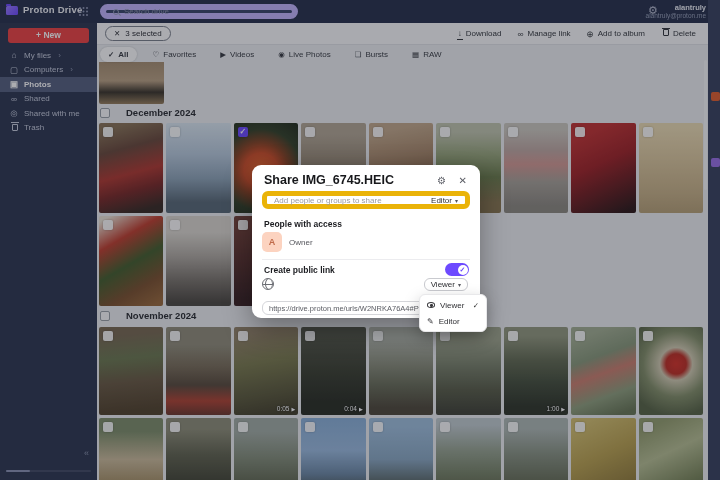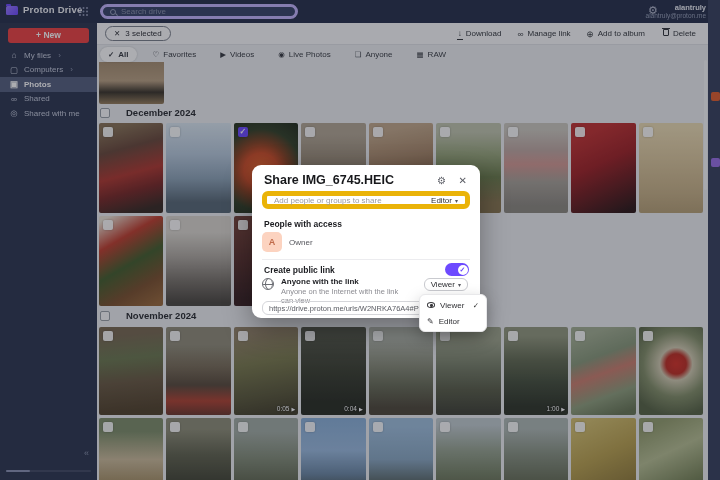--- a/index.html
+++ b/index.html
@@ -8,21 +8,21 @@
   #app { position:relative; width:720px; height:480px; overflow:hidden; background:#eef0f3; }
 
   
   .topbar { position:absolute; left:0; top:0; width:720px; height:23px; background:#28324e; z-index:10; }
   .logo-wrap { position:absolute; left:6px; top:4px; display:flex; align-items:center; gap:5px; }
   .folder { width:12px; height:9px; background:linear-gradient(135deg,#9a7cff,#6d4aff); border-radius:1.5px; position:relative; margin-top:2px; }
   .folder::before { content:""; position:absolute; top:-2px; left:0; width:5px; height:2px; background:#6d4aff; border-radius:1px 1px 0 0; }
   .appname { color:#f2f3f8; font-size:9.5px; font-weight:bold; letter-spacing:.2px; }
   .griddots { position:absolute; left:79px; top:7px; width:2px; height:2px; border-radius:50%; background:#8f97b4;
     box-shadow:3.5px 0 #8f97b4,7px 0 #8f97b4,0 3.5px #8f97b4,3.5px 3.5px #8f97b4,7px 3.5px #8f97b4,0 7px #8f97b4,3.5px 7px #8f97b4,7px 7px #8f97b4; }
-  .searchbar { position:absolute; left:100px; top:4px; width:198px; height:15px; background:#39456a; border:3px solid #c4b5fd; border-radius:8px; display:flex; align-items:center; gap:5px; padding:0 7px; }
+  .searchbar { position:absolute; left:100px; top:4px; width:198px; height:15px; background:#39456a; border:6px solid #c4b5fd; border-radius:8px; display:flex; align-items:center; gap:5px; padding:0 7px; }
   .mag { width:6px; height:6px; border:1px solid #97a0bc; border-radius:50%; position:relative; flex:0 0 auto; }
   .mag::after { content:""; position:absolute; width:3px; height:1px; background:#97a0bc; transform:rotate(45deg); right:-2.5px; bottom:-1px; }
   .searchbar input { background:transparent; border:none; outline:none; color:#aeb5cc; font-size:8px; width:150px; font-family:"Liberation Sans",sans-serif; }
   .searchbar input::placeholder { color:#8c94ae; }
   .tb-gear { position:absolute; left:648px; top:4px; color:#b8bdd0; font-size:11px; }
   .userblock { position:absolute; right:14px; top:3px; text-align:right; line-height:1.25; }
   .uname { color:#edeff6; font-size:7.5px; font-weight:bold; }
   .uemail { color:#98a0b8; font-size:6.5px; }
   .tb-avatar { position:absolute; left:711px; top:4px; width:14px; height:14px; border-radius:50%; background:#7a5ac0; color:#fff; font-size:7px; text-align:center; line-height:14px; }
 
@@ -192,20 +192,24 @@
         <span>Photos</span>
       </div>
       <div class="navitem">
         <span class="nico">∞</span>
         <span>Shared</span>
       </div>
       <div class="navitem">
         <span class="nico">◎</span>
         <span>Shared with me</span>
       </div>
+      <div class="navitem">
+        <span class="nico"><span class="tr-ico"></span></span>
+        <span>Trash</span>
+      </div>
     </div>
     <span class="collapse">«</span>
     <div class="storagebar">
         <i></i>
       </div>
   </div>
 
   <div class="toolbar">
     <div class="chip">
       <span class="x">✕</span>
@@ -243,21 +247,21 @@
     <div class="fpill">
       <span class="fico">▶</span>
       <span>Videos</span>
     </div>
     <div class="fpill">
       <span class="fico">◉</span>
       <span>Live Photos</span>
     </div>
     <div class="fpill">
       <span class="fico">❏</span>
-      <span>Anyone</span>
+      <span>Bursts</span>
     </div>
     <div class="fpill">
       <span class="fico">▦</span>
       <span>RAW</span>
     </div>
   </div>
 
   <div class="partial g-carpet"></div>
 
   <div class="datehead" style="top:107px">
@@ -410,24 +414,20 @@
 
     <div class="m-div"></div>
 
     <div class="m-cpl">Create public link</div>
     <div class="toggle">
       <span class="knob">✓</span>
     </div>
 
     <div class="m-anyone">
       <span class="globe"></span>
-      <span>
-        <div class="m-atitle">Anyone with the link</div>
-        <div class="m-asub">Anyone on the Internet with the link can view</div>
-      </span>
     </div>
     <div class="viewerbtn">
       <span>Viewer</span>
       <span class="caret">▾</span>
     </div>
 
     <div class="m-url">https://drive.proton.me/urls/W2NRKA76A4#Py8CLPUYWdkQ</div>
   </div>
 
   <div class="menu">

